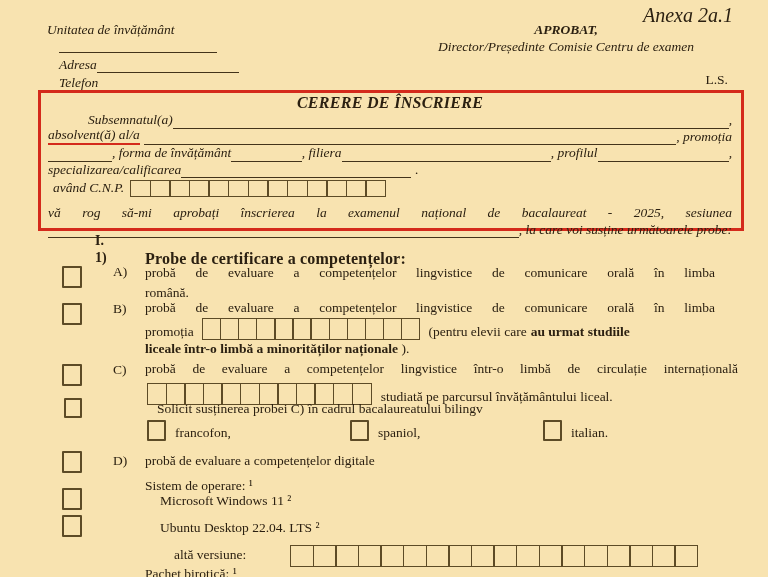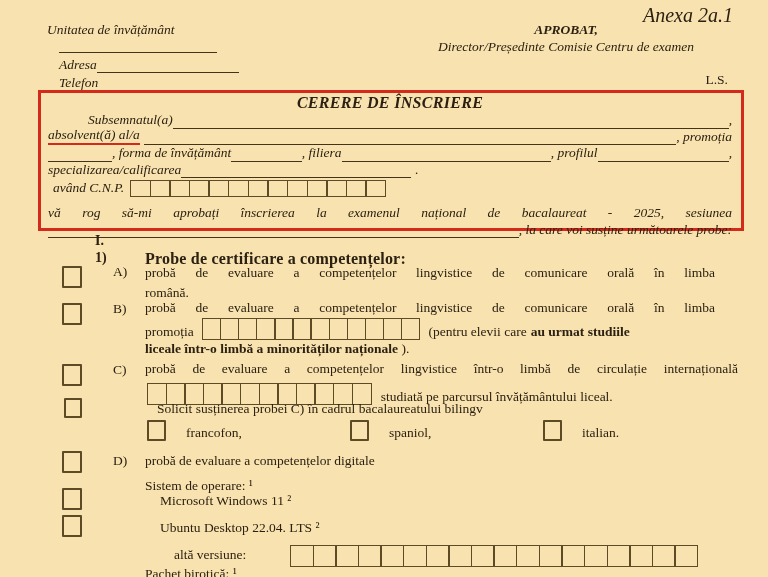--- a/index.html
+++ b/index.html
@@ -51,21 +51,21 @@
   .ptext{position:absolute;left:145px;width:570px;}
   .just{text-align:justify;text-align-last:justify;}
   #a-text{top:263px;line-height:19.5px;}
   #b-line1{top:300px;}
   #b-line2{position:absolute;left:145px;top:317px;display:flex;align-items:flex-end;height:23px;}
   #b-line3{position:absolute;left:145px;top:341px;}
   #c-line1{top:361px;width:593px;}
   #c-line2{position:absolute;left:115px;top:382px;display:flex;align-items:flex-end;height:23px;padding-left:32px;}
   #solicit-text{position:absolute;left:145px;top:401px;margin-left:12px;}
   .lang{position:absolute;top:420px;display:flex;align-items:flex-end;}
-  .lang .lbl{margin-left:20px;}
+  .lang .lbl{margin-left:9px;}
   #lang-fr{left:147px;} #lang-es{left:350px;} #lang-it{left:543px;}
   #d-text{position:absolute;left:145px;top:453px;}
   #os-label{position:absolute;left:145px;top:478px;}
   #ms-text{position:absolute;left:160px;top:493px;}
   #ub-text{position:absolute;left:160px;top:520px;}
   #cb-a{left:62px;top:266px;} #cb-b{left:62px;top:303px;} #cb-c{left:62px;top:364px;}
   #cb-sol{left:64px;top:398px;width:18px;height:20px;}
   #cb-d{left:62px;top:451px;} #cb-ms{left:62px;top:488px;} #cb-ub{left:62px;top:515px;}
   #alt-label{position:absolute;left:174px;top:547px;}
   #alt-cells{position:absolute;left:290px;top:545px;}

